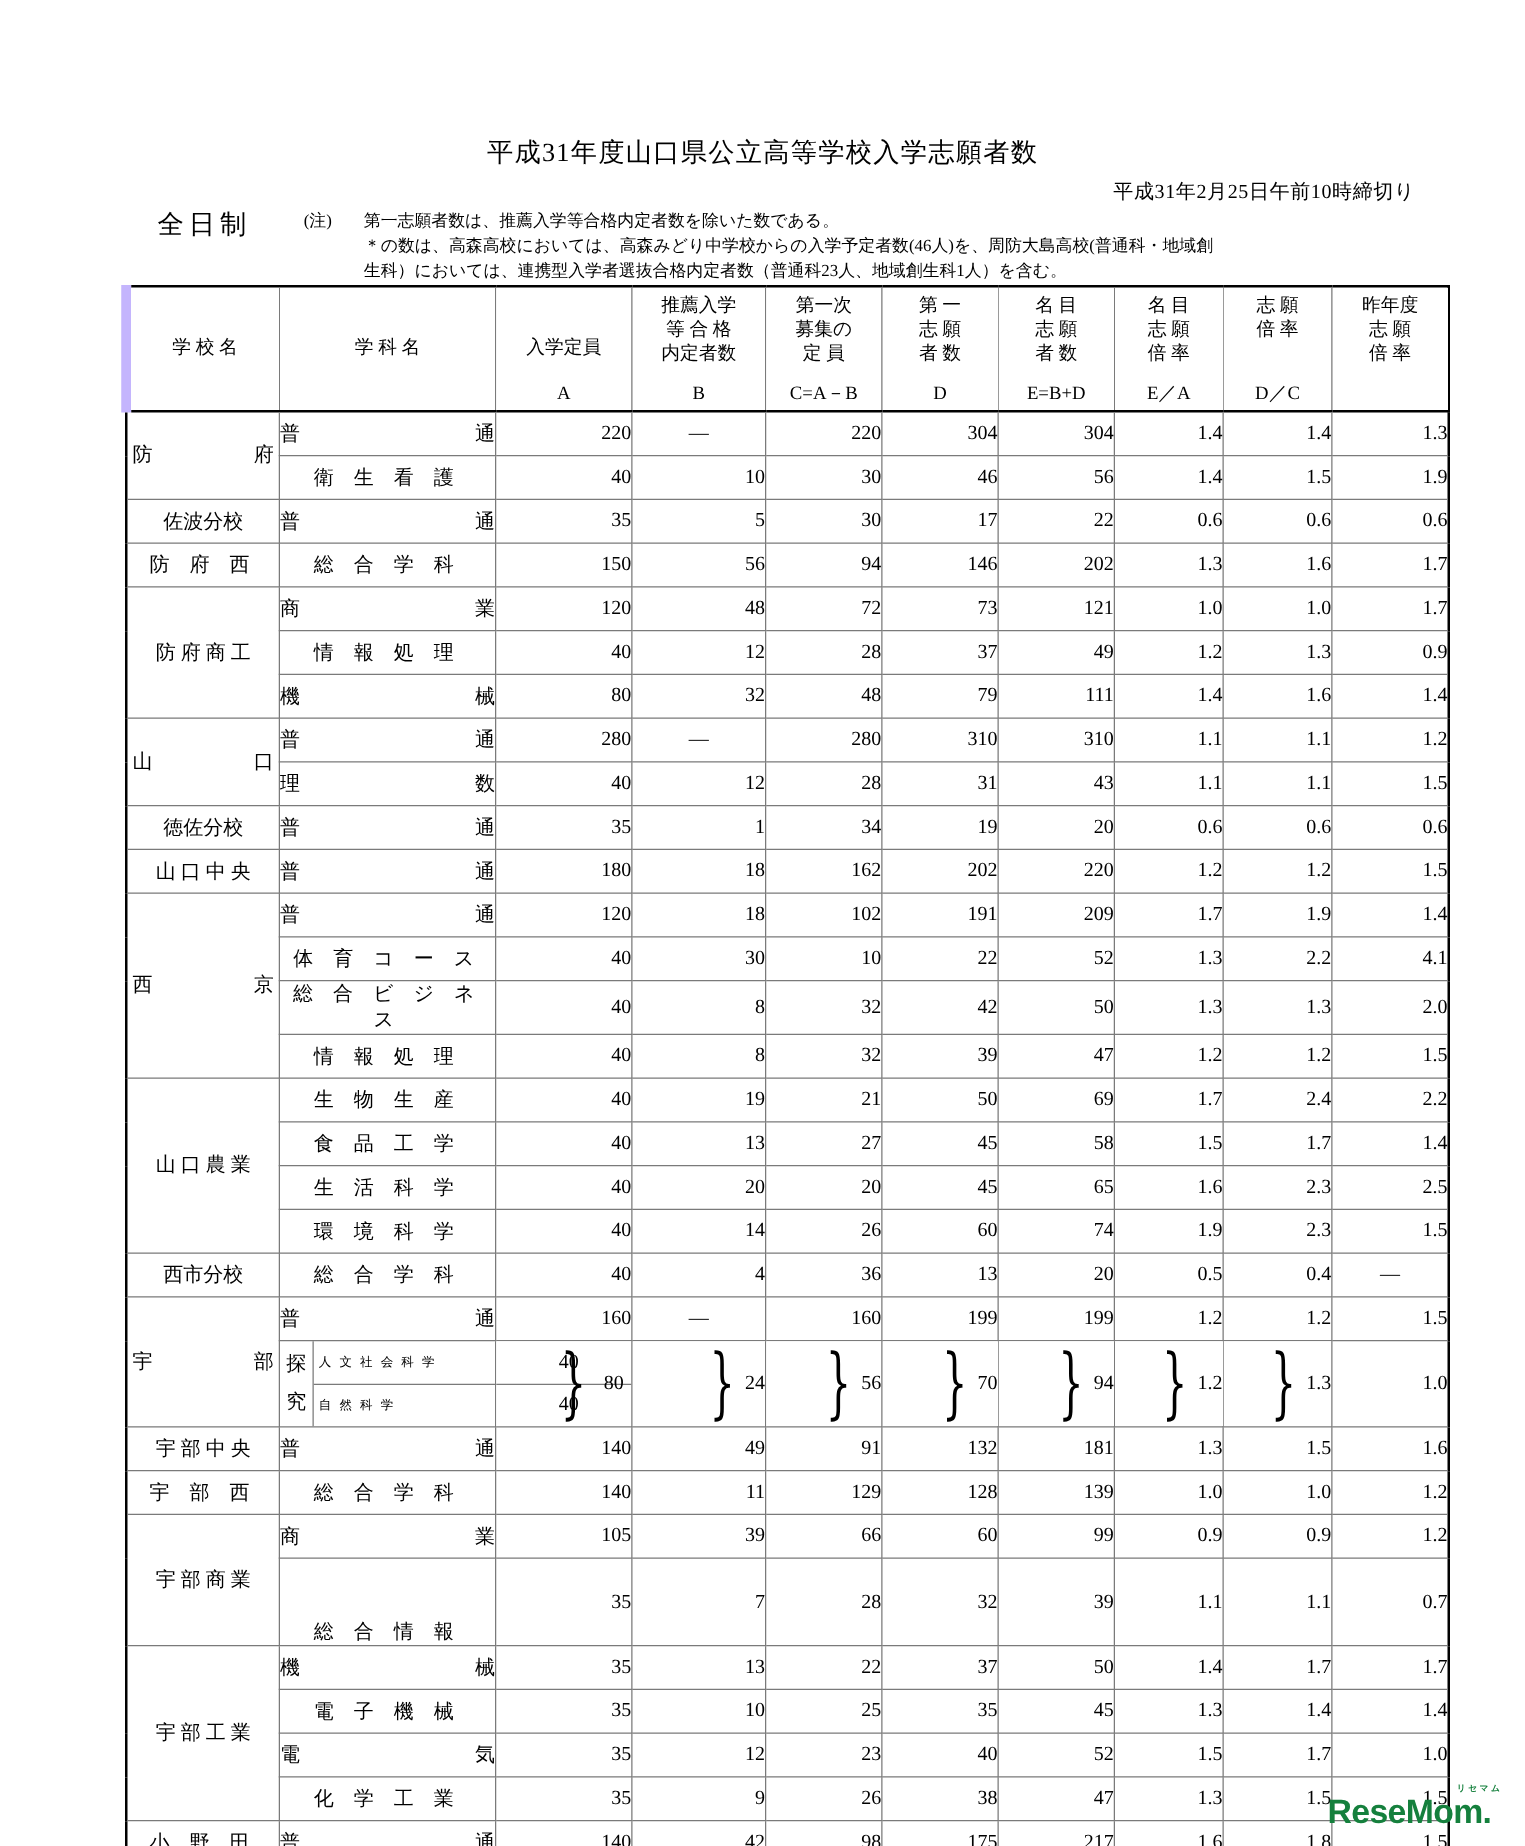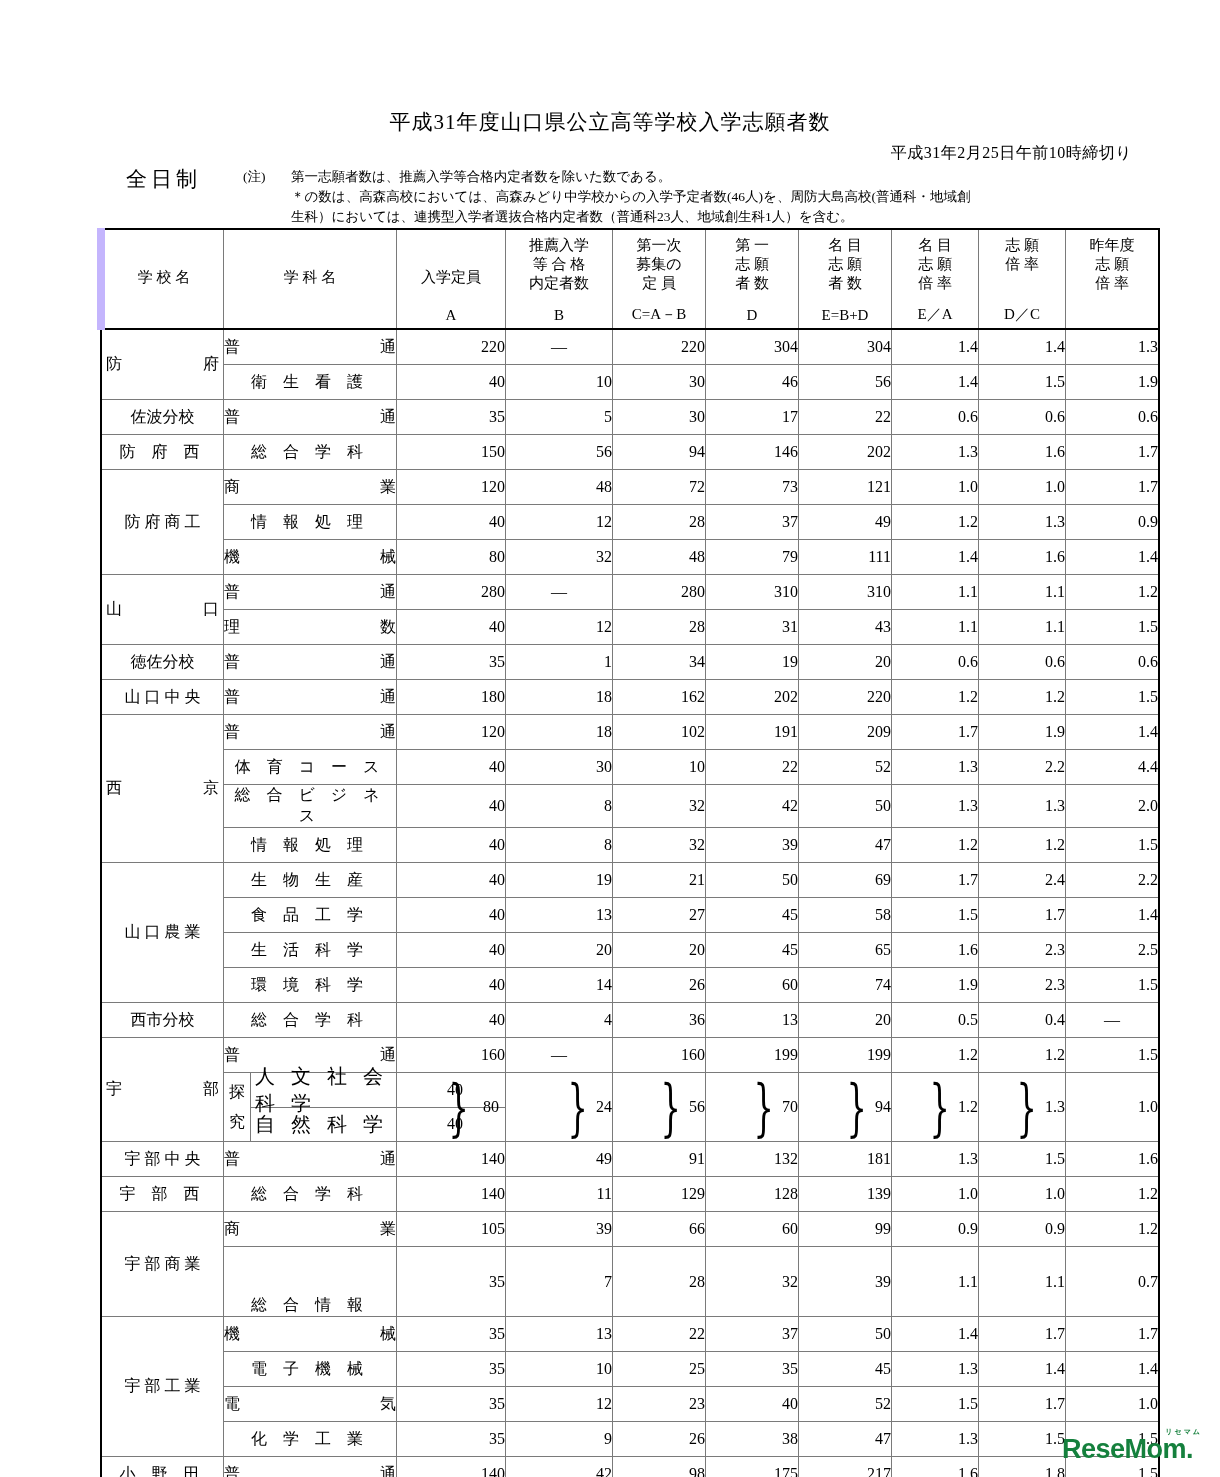--- a/index.html
+++ b/index.html
@@ -185,22 +185,21 @@
     flex: 1 1 auto;
     display: flex;
     flex-direction: column;
   }
   .tanq-names > div {
     height: 34px;
     display: flex;
     align-items: center;
     justify-content: space-between;
     padding: 0 6px 0 4px;
-    font-size: 20px;
-    font-family: Liberation Mono, monospace;
+    font-size: 10px;
   }
   .tanq-names > div:first-child {
     border-bottom: 1px solid #7a7a7a;
   }
 
   td.brace-cell {
     padding: 0;
     height: 68px;
     position: relative;
   }
@@ -596,21 +595,21 @@
         <td class="dept">
           <div class="center" style="letter-spacing: 6px;">体 育 コ ー ス</div>
         </td>
         <td class="num">40</td>
         <td class="num">30</td>
         <td class="num">10</td>
         <td class="num">22</td>
         <td class="num">52</td>
         <td class="num">1.3</td>
         <td class="num">2.2</td>
-        <td class="num edge-r">4.4</td>
+        <td class="num edge-r">4.1</td>
       </tr>
       <tr>
         <td class="dept">
           <div class="center" style="letter-spacing: 6px;">総 合 ビ ジ ネ ス</div>
         </td>
         <td class="num">40</td>
         <td class="num">8</td>
         <td class="num">32</td>
         <td class="num">42</td>
         <td class="num">50</td>

